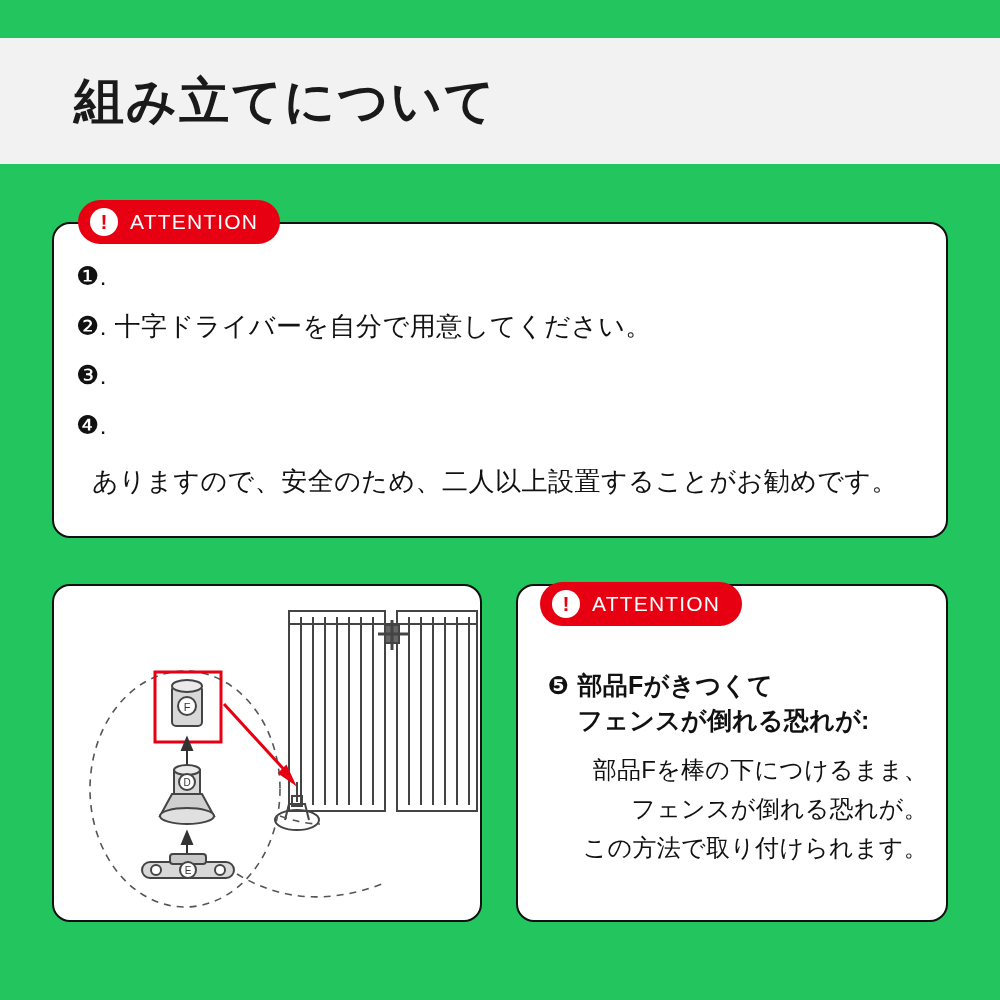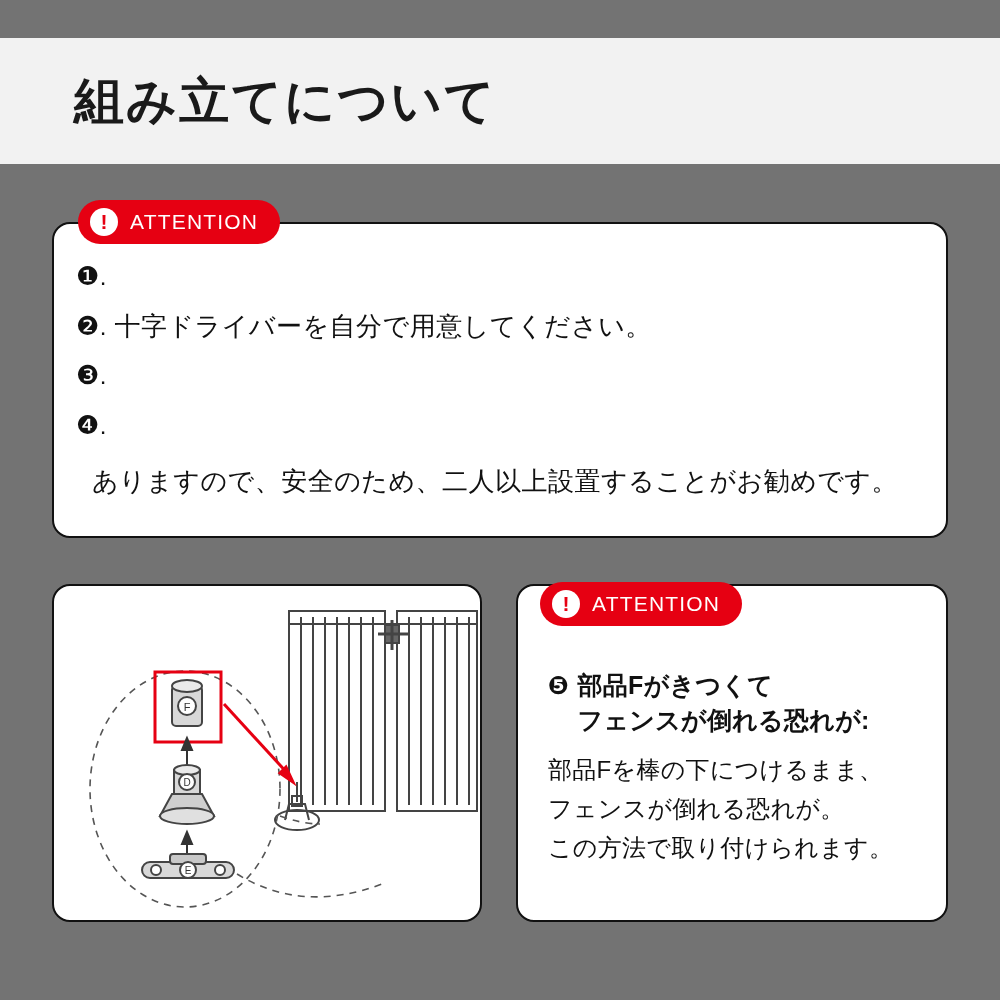--- a/index.html
+++ b/index.html
@@ -8,21 +8,21 @@
     padding: 0;
     width: 1000px;
     height: 1000px;
     background: #ffffff;
     font-family: "Liberation Sans", "DejaVu Sans", sans-serif;
   }
   .page {
     position: relative;
     width: 1000px;
     height: 1000px;
-    background: #737373;
+    background: #22c55e;
     overflow: hidden;
   }
 
   
   .header-band {
     position: absolute;
     left: 0;
     top: 38px;
     width: 1000px;
     height: 126px;
@@ -148,20 +148,21 @@
     color: #111111;
     line-height: 1.38;
     letter-spacing: 0.3px;
   }
   .right-para {
     margin-top: 14px;
     font-size: 24px;
     color: #111111;
     line-height: 1.62;
     letter-spacing: 0.3px;
+    text-align: right;
   }
 
   
   .illus {
     position: absolute;
     left: 52px;
     top: 584px;
     width: 430px;
     height: 338px;
   }

